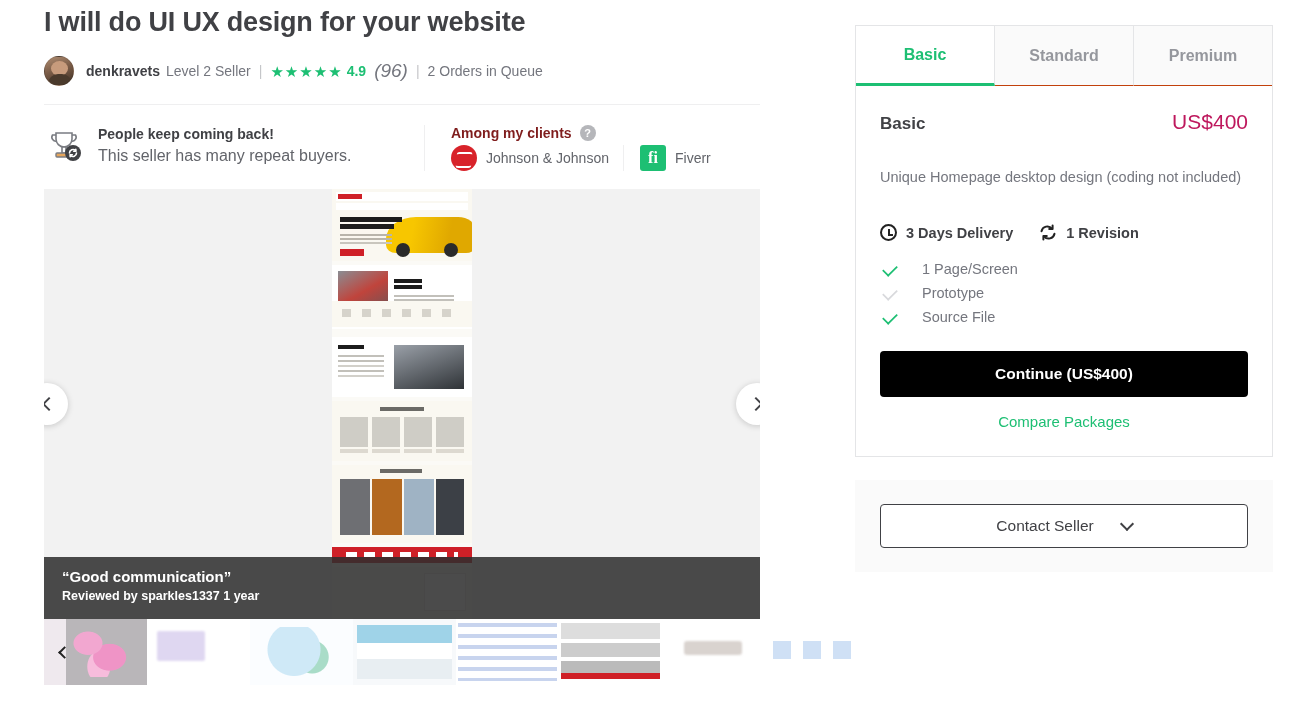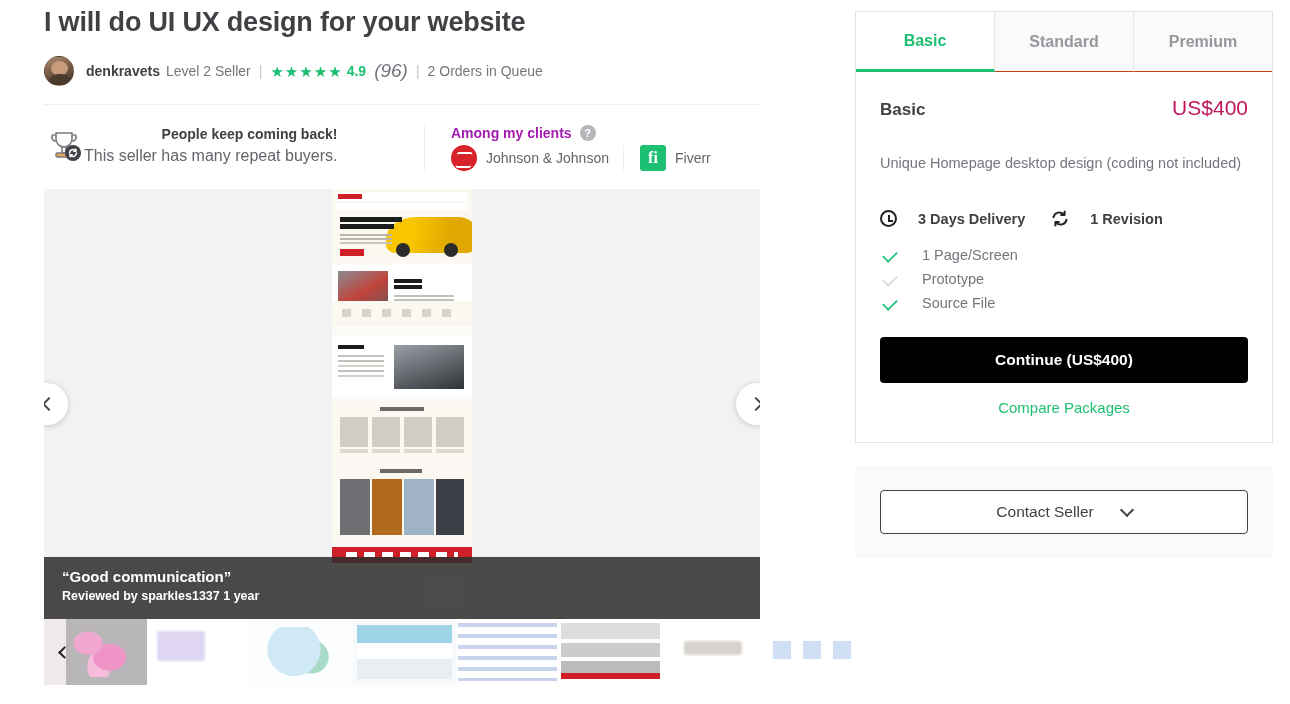--- a/index.html
+++ b/index.html
@@ -45,28 +45,28 @@
   .stars { display:inline-flex; gap:1px; align-items:center; }
   .star { color:#1dbf73; font-size:15px; line-height:1; }
   .rating-num { color:#1dbf73; font-weight:700; font-size:14px; margin-left:5px; }
   .rating-count { color:#74767e; font-size:19px; margin-left:8px;font-style:italic; }
   .queue { font-size: 14px; color:#74767e; }
 
   .divider { height:1px; background:#efeff0; margin:18px 0 0 0; width:716px; }
 
   
   .badges { display:flex; align-items:flex-start; margin-top:20px; }
-  .badge-repeat { display:flex; align-items:center; width:380px;text-align:right; }
+  .badge-repeat { display:flex; align-items:center; gap:14px; width:380px; }
   .trophy-ico { width:40px; height:40px; position:relative; flex:none; }
   .badge-txt-title { font-size:14px; font-weight:700; color:#404145; }
   .badge-txt-sub { font-size:16px; color:#62646a; margin-top:5px; }
   .vline { width:1px; background:#efeff0; height:46px; margin:0 22px 0 0; }
   .clients-block { padding-left:4px; }
   .clients-head { display:flex; align-items:center; gap:8px; }
-  .clients-title { font-size:14px; font-weight:700; color:#a21caf; }
+  .clients-title { font-size:14px; font-weight:700; color:#7f1d1d; }
   .help-ico {
     width:16px; height:16px; border-radius:50%; background:#b5b6ba;
     color:#fff; font-size:11px; font-weight:700; line-height:16px;
     text-align:center; display:inline-block;
   }
   .client-list { display:flex; align-items:center; margin-top:4px; }
   .client { display:flex; align-items:center; gap:9px; padding-right:14px; }
   .client + .client { border-left:1px solid #efeff0; padding-left:16px; }
   .client-name { font-size:14px; color:#62646a; }
   .logo-jj {
@@ -216,39 +216,39 @@
     background:repeating-linear-gradient(90deg,#cfe0f5 0 18px, transparent 18px 30px); filter:blur(.6px);}
   .thumb-nav {
     position:absolute; left:10px; top:50%; transform:translateY(-50%);
     width:18px; height:18px; display:flex; align-items:center; justify-content:center;
     cursor:pointer; z-index:6;
   }
   .thumb-chev { width:9px; height:9px; border-right:2.5px solid #222; border-bottom:2.5px solid #222;
     transform:rotate(135deg); margin-left:3px; }
 
   
-  .right-col { position:absolute; left:855px; top:11px; width:418px; }
+  .right-col { position:absolute; left:855px; top:25px; width:418px; }
   .pkg-card { border:1px solid #e4e5e7; background:#fff; }
   .tabs { display:flex; height:60px; }
   .tab {
     flex:1; display:flex; align-items:center; justify-content:center;
     font-size:16px; font-weight:700; color:#95979d; background:#fafafa;
     border-bottom:1px solid #c2410c; border-right:1px solid #e4e5e7; cursor:pointer;
   }
   .tab:last-child { border-right:none; }
   .tab.active { color:#1dbf73; background:#fff; border-bottom:3px solid #1dbf73; }
 
   .pkg-body { padding:24px 24px 26px 24px; }
   .pkg-head { display:flex; justify-content:space-between; align-items:baseline; }
   .pkg-name { font-size:17px; font-weight:700; color:#404145; }
   .pkg-price { font-size:21px; font-weight:400; color:#be185d; }
   .pkg-desc { font-size:14.5px; color:#74767e; line-height:1.45; margin-top:33px; }
 
   .pkg-meta { display:flex; align-items:center; gap:26px; margin-top:36px; }
-  .meta-item { display:flex; align-items:center; gap:21px; font-size:14.5px;
+  .meta-item { display:flex; align-items:center; gap:9px; font-size:14.5px;
                font-weight:700; color:#404145; }
   .clock { width:17px; height:17px; border:2px solid #222; border-radius:50%; position:relative; flex:none; }
   .clock:after{ content:""; position:absolute; left:6px; top:3px; width:1.8px; height:6px; background:#222; }
   .clock:before{ content:""; position:absolute; left:6px; top:8px; width:5px; height:1.8px; background:#222; }
   .revico { width:18px; height:17px; position:relative; flex:none; }
 
   .feature-list { margin-top:16px; }
   .feature { display:flex; align-items:center; gap:20px; height:24px; }
   .check { width:16px; height:10px; border-left:2.5px solid #1dbf73; border-bottom:2.5px solid #1dbf73;
            transform:rotate(-45deg) scale(.85); flex:none; margin-left:2px; }

